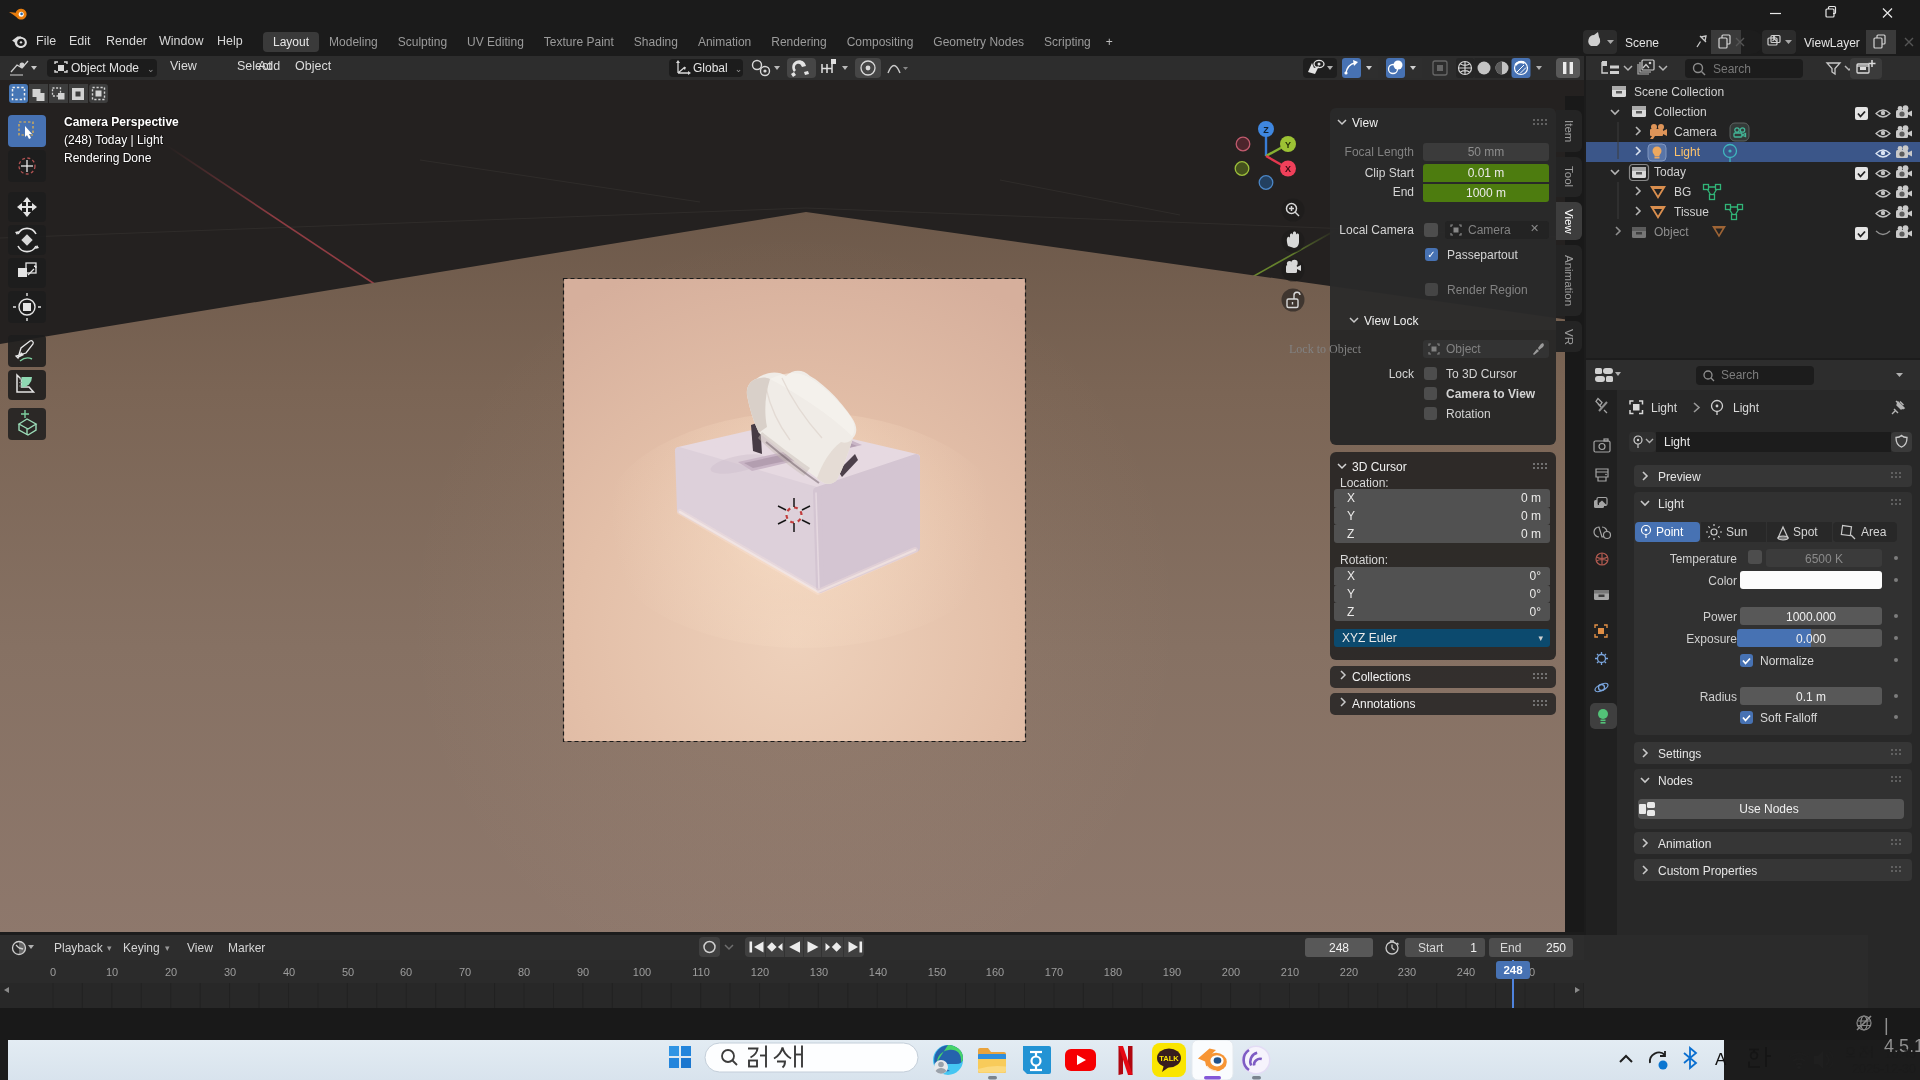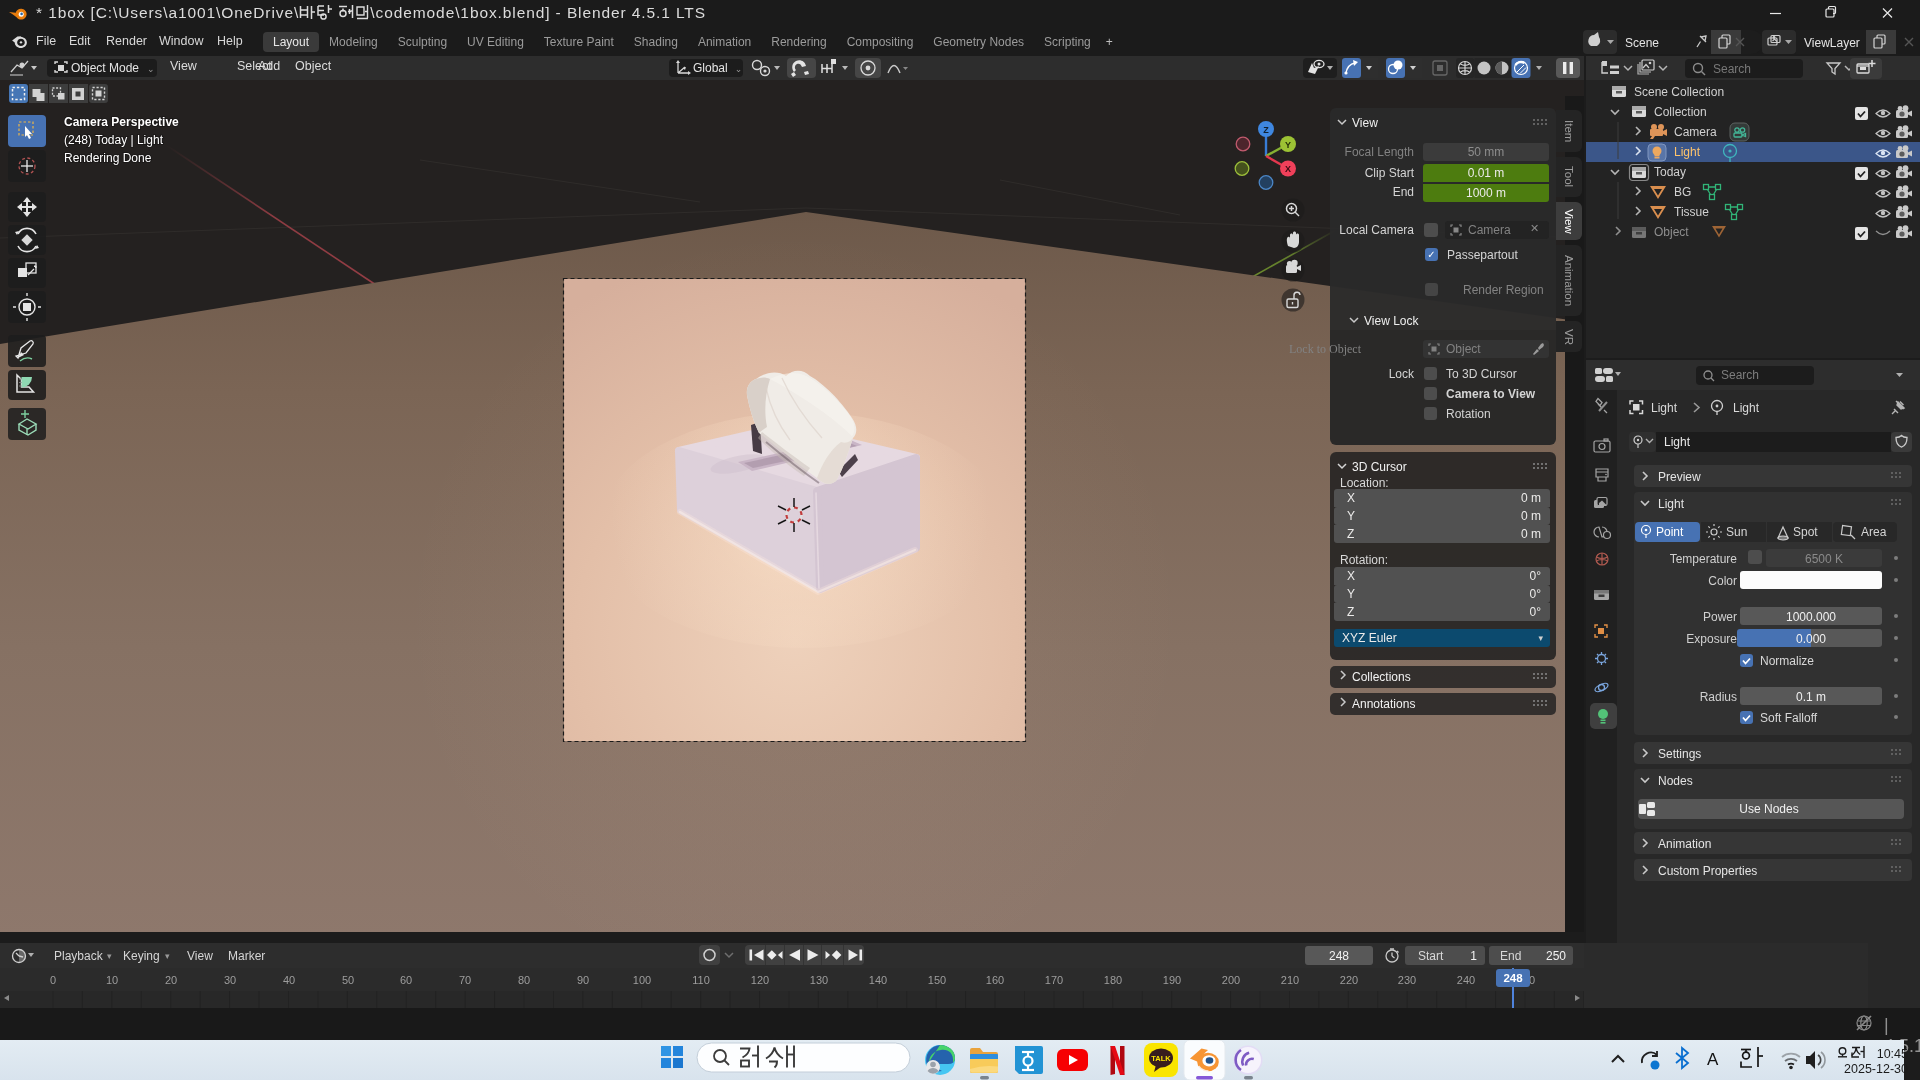--- a/index.html
+++ b/index.html
@@ -15,35 +15,20 @@
 <div id="stage">
 
 <div class="a" style="left:0;top:0;width:1920px;height:28px;background:#1b1b1b;"></div>
 <svg class="a" style="left:8px;top:5px" width="19" height="19" viewBox="0 0 19 19">
  <g fill="#e87d0d">
         <path d="M7.6 8.2c.5-3 3.2-4.6 5.8-4.4 2.9.2 5.2 2.5 5.2 5.4 0 3-2.5 5.4-5.5 5.4-1.9 0-3.5-.9-4.5-2.3L4.2 9.1 1 6.9l6.9.9z"></path>
       </g>
  <circle cx="13.2" cy="9.2" r="2.5" fill="#fff"></circle>
       <circle cx="13.6" cy="8.9" r="1.3" fill="#2b65a0"></circle>
 </svg>
-<div class="a" style="left:36px;top:4px;color:#dcdcdc;font-size:15.5px;letter-spacing:0.9px;white-space:nowrap;">* 1box [C:\Users\a1001\OneDrive\<svg width="34" height="15" viewBox="0 0 34 15" style="vertical-align:-2px">
-        <g stroke="#dcdcdc" stroke-width="1.5" fill="none">
-          <path d="M1.5 1v12M8.5 1v12M1.5 5h7M1.5 10h7M12.5 1v13M12.5 7h3.5"></path>
-          <path d="M19 2.5h6M19 2.5v9h6M19 7h6" transform="translate(0,-1.5)"></path>
-          <path d="M29.5 0v8M29.5 4h3.5"></path>
-          <circle cx="24.5" cy="11.5" r="2.6"></circle>
-        </g>
-      </svg> <svg width="32" height="15" viewBox="0 0 32 15" style="vertical-align:-2px">
-        <g stroke="#dcdcdc" stroke-width="1.5" fill="none">
-          <path d="M1 1.5h8M5 3.5v3"></path>
-          <circle cx="5" cy="8.5" r="3"></circle>
-          <path d="M10 6.5h3M11.5 4v5M14.5 0v13M14.5 6h-2"></path>
-          <path d="M19 2h7v8h-7zM29.5 0v13M27 6.5h2.5M19 13.5h11" stroke-width="1.4"></path>
-        </g>
-      </svg>\codemode\1box.blend] - Blender 4.5.1 LTS</div>
 <svg class="a" style="left:1764px;top:0" width="140" height="28" viewBox="0 0 140 28" fill="none" stroke="#e8e8e8" stroke-width="1.2">
  <line x1="6" y1="13.5" x2="17" y2="13.5"></line>
  <rect x="62" y="9" width="8" height="8" rx="1"></rect>
       <path d="M64.5 9v-1.5a1 1 0 0 1 1-1h5a1 1 0 0 1 1 1v5a1 1 0 0 1-1 1h-1.5"></path>
  <path d="M119 8.5l9 9M128 8.5l-9 9"></path>
 </svg>
 
 <div class="a" style="left:0;top:28px;width:1920px;height:28px;background:#1b1b1b;"></div>
 <svg class="a" style="left:10px;top:33px" width="18" height="18" viewBox="0 0 64 54" fill="#dcdcdc">
       <path d="M22.6 20.6 41 6.5l-14.5 1 -19 14 9.3 7.2c-0.2 10.8 10 19.6 21.6 19.6 12 0 21.6-8.8 21.6-19.7C60 17.7 50.4 9 38.4 9c-5.9 0-11.3 2.2-15.8 11.6zM39 15.6c7.5 0 13.6 5.7 13.6 12.8S46.5 41.2 39 41.2 25.4 35.5 25.4 28.4 31.5 15.6 39 15.6z"></path>
@@ -456,21 +441,21 @@
  <div class="a" style="left:1445px;top:221px;width:104px;height:18px;background:#232323;border-radius:3px;"></div>
  <svg class="a" style="left:1450px;top:224px" width="12" height="12" viewBox="0 0 12 12" stroke="#888" fill="none" stroke-width="1.2">
         <path d="M1 3V1h2M9 1h2v2M11 9v2H9M3 11H1V9"></path>
         <rect x="3.5" y="3.5" width="5" height="5" fill="#888" stroke="none"></rect>
       </svg>
  <div class="a lbl dim" style="left:1468px;top:221px;">Camera</div>
  <div class="a" style="left:1530px;top:222px;color:#8a8a8a;font-size:11px;">✕</div>
  <div class="a" style="left:1425px;top:248px;width:13px;height:13px;background:#4772b3;border-radius:3px;color:#fff;font-size:10px;text-align:center;line-height:13px;">✓</div>
  <div class="a lbl" style="left:1447px;top:246px;">Passepartout</div>
  <div class="a" style="left:1425px;top:283px;width:13px;height:13px;background:#454545;border-radius:3px;"></div>
- <div class="a lbl dim" style="left:1447px;top:281px;margin-left:16px;">Render Region</div>
+ <div class="a lbl dim" style="left:1447px;top:281px;">Render Region</div>
  <svg class="a" style="left:1349px;top:317px" width="10" height="8">
         <path d="M1 1l4 4 4-4" stroke="#c9c9c9" stroke-width="1.5" fill="none"></path>
       </svg>
  <div class="a lbl" style="left:1364px;top:312px;color:#efefef;">View Lock</div>
  <div class="a lbl dim" style="left:1247px;top:340px;width:114px;text-align:right;font-family:Liberation Serif, serif;">Lock to Object</div>
  <div class="a" style="left:1423px;top:340px;width:126px;height:18px;background:#333;border-radius:3px;"></div>
  <svg class="a" style="left:1428px;top:343px" width="12" height="12" viewBox="0 0 12 12" stroke="#808080" fill="none" stroke-width="1.2">
         <path d="M1 3V1h2M9 1h2v2M11 9v2H9M3 11H1V9"></path>
         <rect x="3.5" y="3.5" width="5" height="5" fill="#808080" stroke="none"></rect>
       </svg>
@@ -940,21 +925,21 @@
         </g>
  <rect x="4" y="343" width="27" height="26" rx="5" fill="#3f3f3f"></rect>
  <g transform="translate(10,348)" fill="#53c278">
           <circle cx="7" cy="6" r="5"></circle>
           <rect x="4.5" y="11.5" width="5" height="1.6"></rect>
           <rect x="4.5" y="14" width="5" height="1.6"></rect>
         </g>
 </svg>
 </div>
 
-<div class="a" id="timeline" style="left:0;top:935px;width:1868px;height:73px;background:#2b2b2b;margin-top:8px;">
+<div class="a" id="timeline" style="left:0;top:935px;width:1868px;height:73px;background:#2b2b2b;">
 <svg width="1584" height="73" viewBox="0 0 1584 73" font-family="Liberation Sans" style="position:absolute;left:0;top:0">
  <rect x="0" y="0" width="1584" height="25" fill="#2d2d2d"></rect>
  <rect x="0" y="25" width="1584" height="23" fill="#2b2b2b"></rect>
  <rect x="0" y="48" width="1584" height="25" fill="#282828"></rect>
 
  <g transform="translate(12,6)" fill="none" stroke="#d0d0d0" stroke-width="1.3">
   <circle cx="7" cy="7" r="6.5"></circle>
           <path d="M7 7L4 4"></path>
           <path d="M7 7l4 1"></path>
           <path d="M7 0.5a6.5 6.5 0 0 1 0 13" fill="#d0d0d0" stroke="none" opacity="0.35"></path>
@@ -1101,21 +1086,21 @@
 
 <div class="a" style="left:0;top:1008px;width:1920px;height:32px;background:#191919;"></div>
 <div class="a" style="left:1884px;top:1015px;color:#909090;font-size:18px;">| 4.5.1</div>
 <svg class="a" style="left:1855px;top:1014px" width="18" height="18" viewBox="0 0 18 18" stroke="#8a8a8a" fill="none" stroke-width="1.2">
  <circle cx="9" cy="9" r="7"></circle>
       <ellipse cx="9" cy="9" rx="3.2" ry="7"></ellipse>
       <path d="M2.5 7h13M2.5 11.5h13"></path>
       <line x1="2" y1="16" x2="16" y2="2" stroke-width="1.6"></line>
 </svg>
 
-<div class="a" id="taskbar" style="left:0;top:1040px;width:1904px;height:40px;background:linear-gradient(#e3ecf3,#d8e3ed);">
+<div class="a" id="taskbar" style="left:8px;top:1040px;width:1716px;height:40px;background:linear-gradient(#e3ecf3,#d8e3ed);">
 
 <svg width="1920" height="40" viewBox="0 0 1920 40" font-family="Liberation Sans">
 
  <g>
   <rect x="661" y="6" width="10" height="10" fill="#2f94e4"></rect>
           <rect x="673" y="6" width="10" height="10" fill="#2385dc"></rect>
   <rect x="661" y="18" width="10" height="10" fill="#2385dc"></rect>
           <rect x="673" y="18" width="10" height="10" fill="#1b77cf"></rect>
  </g>
 

